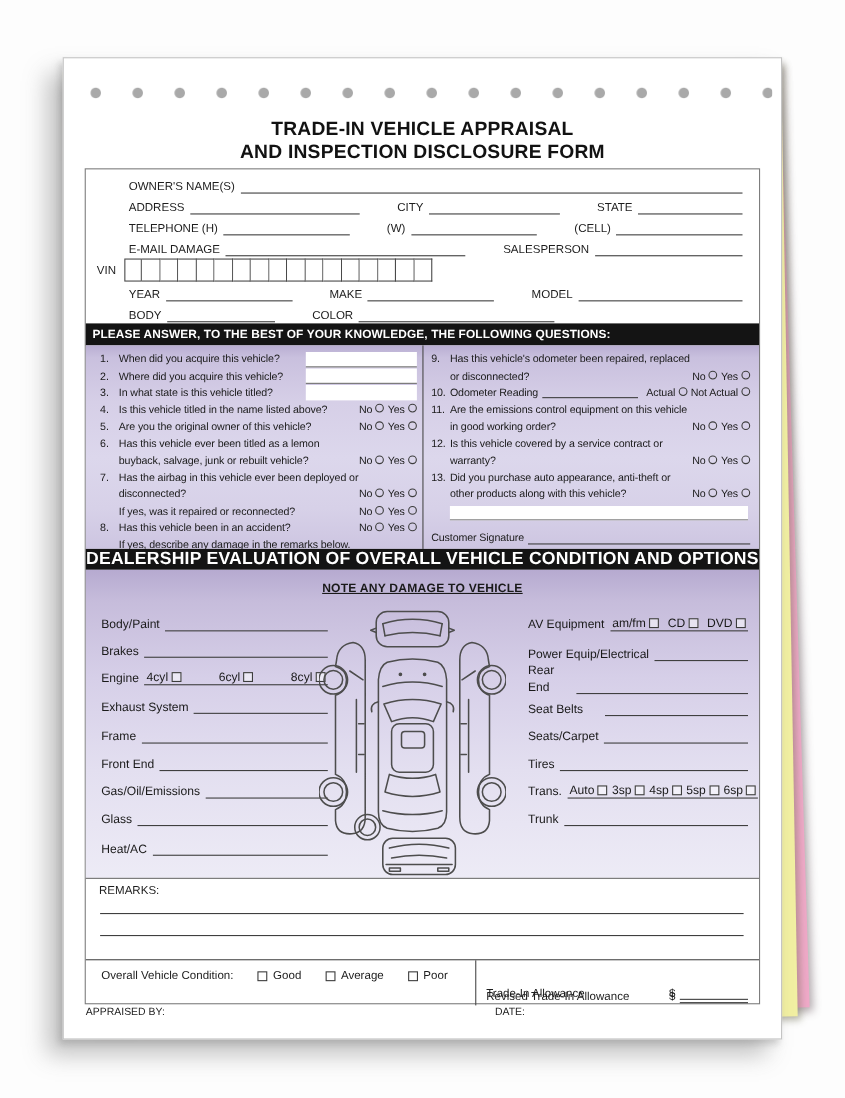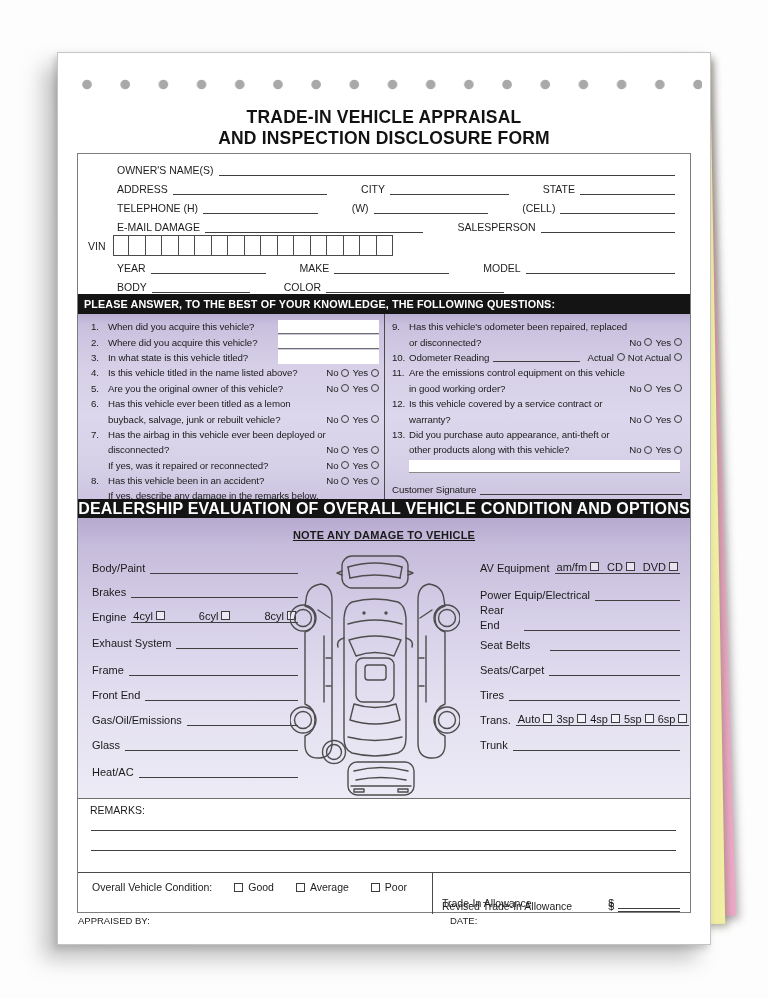--- a/index.html
+++ b/index.html
@@ -48,21 +48,21 @@
 
   
   .qsection { position:absolute; left:0; right:0; top:160px; height:185px;
     background:linear-gradient(180deg,#b9aed2 0%,#c9c0de 6%,#d6cfe7 28%,#dcd7ec 55%,#d7d1e8 80%,#cdc5e1 100%);
     display:flex; font-size:9.7px; letter-spacing:-.1px; color:#1a1a1a; }
   .qcol-l { width:307px; padding:5px 5px 4px 13px; border-right:1px solid #4a4a4a; }
   .qcol-r { flex:1; padding:5px 8px 4px 7px; display:flex; flex-direction:column; }
   .qline { height:15.4px; display:flex; align-items:center; white-space:nowrap; }
   .qnum { width:17px; flex:0 0 17px; }
   .qtext.cont { margin-left:17px; }
-  .ans { margin-left:auto; display:flex; align-items:center; gap:3px; padding-left:4px; }
+  .ans { margin-left:auto; display:flex; gap:3px; padding-left:4px; }
   .circ { display:inline-block; width:8px; height:8px; border:1px solid #3d3d3d;
     border-radius:50%; background:transparent; }
   .ansbox { margin-left:auto; width:101px; height:14px; background:#fff; }
   .ansbox.lined { border-bottom:1px solid #6e6e6e; }
   .wideline { margin:2px 2px 0 17px; height:13px; background:#fff; border-bottom:1px solid #8a8a8a; }
   .sigline { margin-top:auto; display:flex; align-items:flex-end; height:16px; }
   .qul { flex:1; border-bottom:1px solid #3f3f3f; height:11px; margin-left:4px; }
   .odo-ul { flex:1; border-bottom:1px solid #3f3f3f; height:10px; margin:0 4px; min-width:48px; }
 
   

